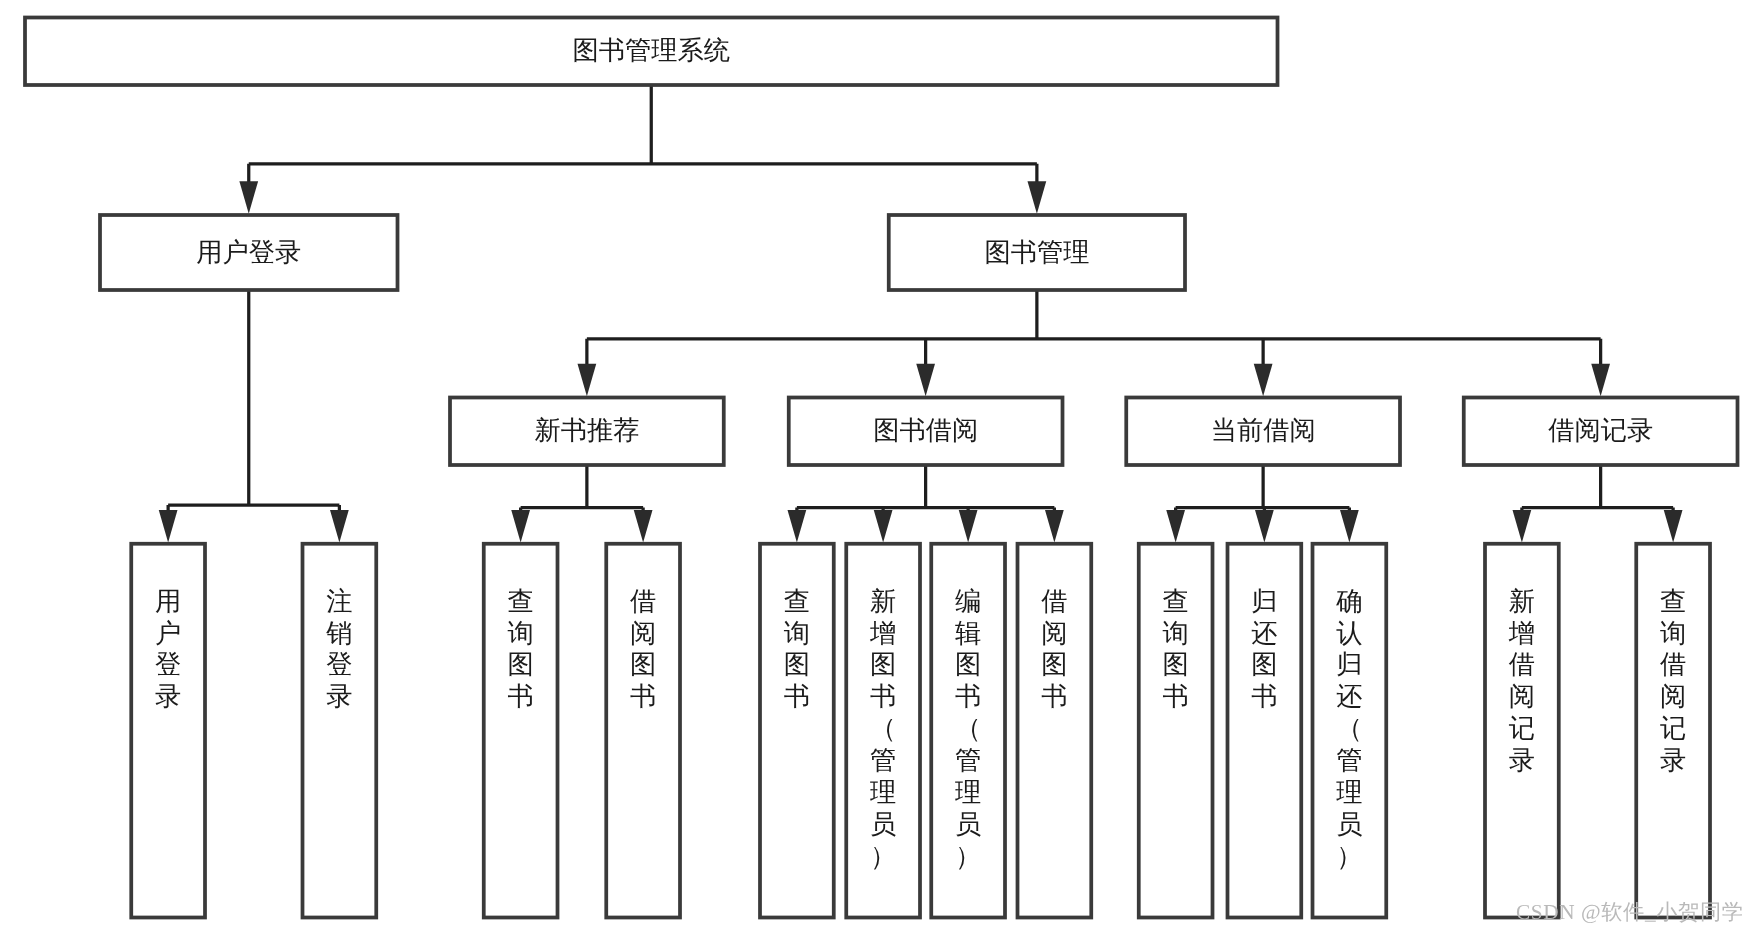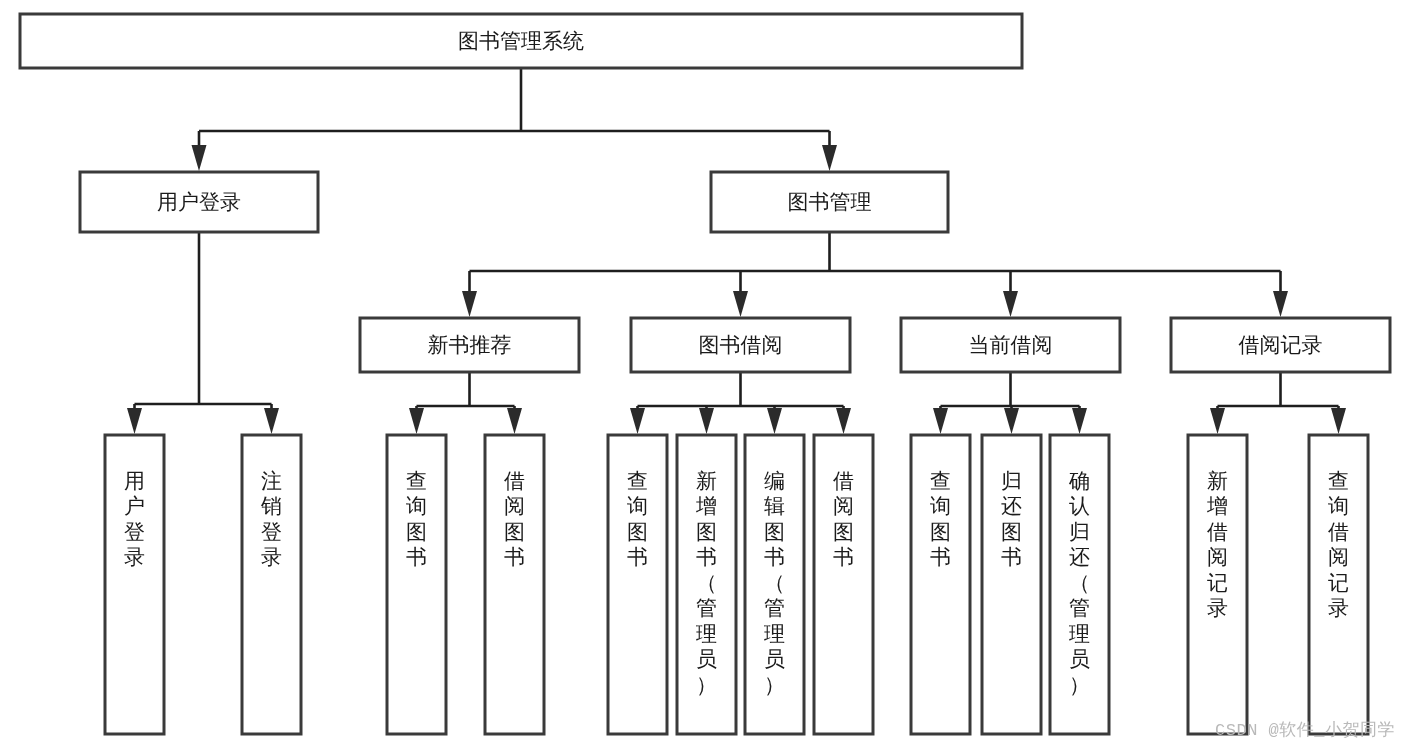--- a/index.html
+++ b/index.html
@@ -52,21 +52,21 @@
     stroke-linecap: butt;
   }
   .arrow-head {
     fill: #2b2b2b;
     stroke: none;
   }
   .watermark-text {
     position: absolute;
     right: 10px;
     bottom: 6px;
-    font-family: Liberation Mono, monospace;
+    font-family: Liberation Serif, serif;
     font-size: 17px;
     color: #b9b9b9;
     letter-spacing: 0.5px;
     user-select: none;
     pointer-events: none;
     white-space: nowrap;
   }
 </style>
 </head>
 <body>

